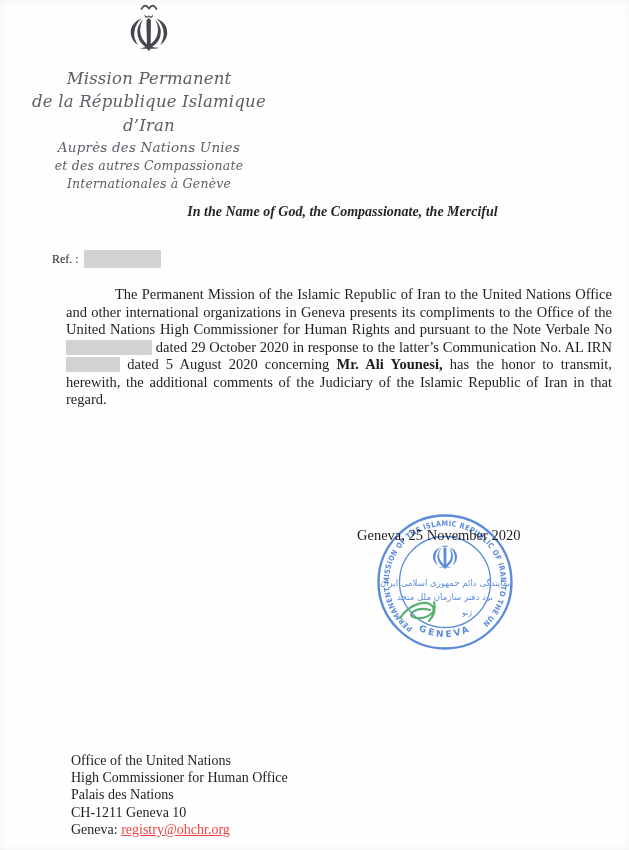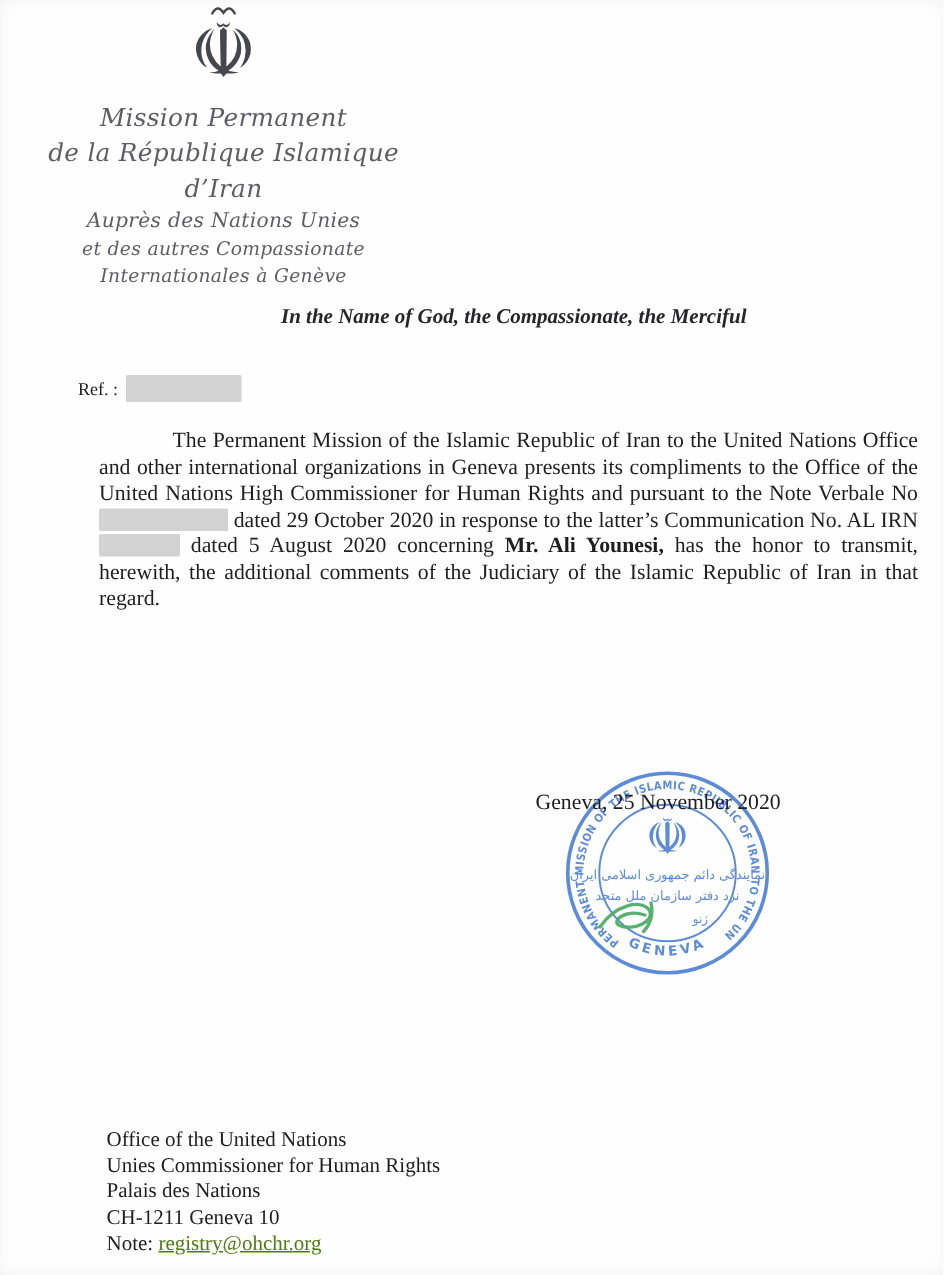--- a/index.html
+++ b/index.html
@@ -58,21 +58,21 @@
   .bold-name{font-weight:bold;}
   
   .dateline{position:absolute;top:527px;left:357px;font-size:14.5px;z-index:3;}
   .stamp{position:absolute;top:507px;left:370px;z-index:2;opacity:.9;}
   .stamp text{font-family:"DejaVu Sans", sans-serif;}
   
   .recipient{
     position:absolute;top:752px;left:71px;
     font-size:14px;line-height:17.2px;
   }
-  .email-link{color:#4d7c0f;text-decoration:underline;}
+  .email-link{color:#ef4444;text-decoration:underline;}
 </style>
 </head>
 <body>
 
 <div class="page">
 
   <div class="emblem-wrap">
     <svg class="shadda" width="18" height="8" viewBox="0 0 18 8">
       <path d="M1.5 7 Q5 0.5 9 6.5 Q13 0.5 16.5 7" fill="none" stroke="#46464e" stroke-width="1.6" stroke-linecap="round"></path>
     </svg>
@@ -112,21 +112,21 @@
     </text>
     <text x="75" y="62" font-size="33" fill="#4b80d5" text-anchor="middle">☫</text>
     <text x="75" y="79" font-size="8.6" fill="#4b80d5" text-anchor="middle">نمايندگی دائم جمهوری اسلامی ايران</text>
     <text x="75" y="93" font-size="8.6" fill="#4b80d5" text-anchor="middle">نزد دفتر سازمان ملل متحد</text>
     <text x="97" y="108" font-size="8" fill="#4b80d5" text-anchor="middle">ژنو</text>
     <path d="M 30 111 C 40 96 58 92 63 100 C 67 107 52 114 43 110 C 37 107 47 99 60 103 M 64 95 C 66 103 63 110 59 114" fill="none" stroke="#3fa457" stroke-width="2.2" stroke-linecap="round" opacity="0.95"></path>
   </svg>
 
   <div class="recipient">
     <div>Office of the United Nations</div>
-    <div>Unies Commissioner for Human Rights</div>
+    <div>High Commissioner for Human Office</div>
     <div>Palais des Nations</div>
     <div>CH-1211 Geneva 10</div>
     <div>
-      <span>Note: </span><a class="email-link">registry@ohchr.org</a>
+      <span>Geneva: </span><a class="email-link">registry@ohchr.org</a>
     </div>
   </div>
 
 </div>
 
 </body></html>

